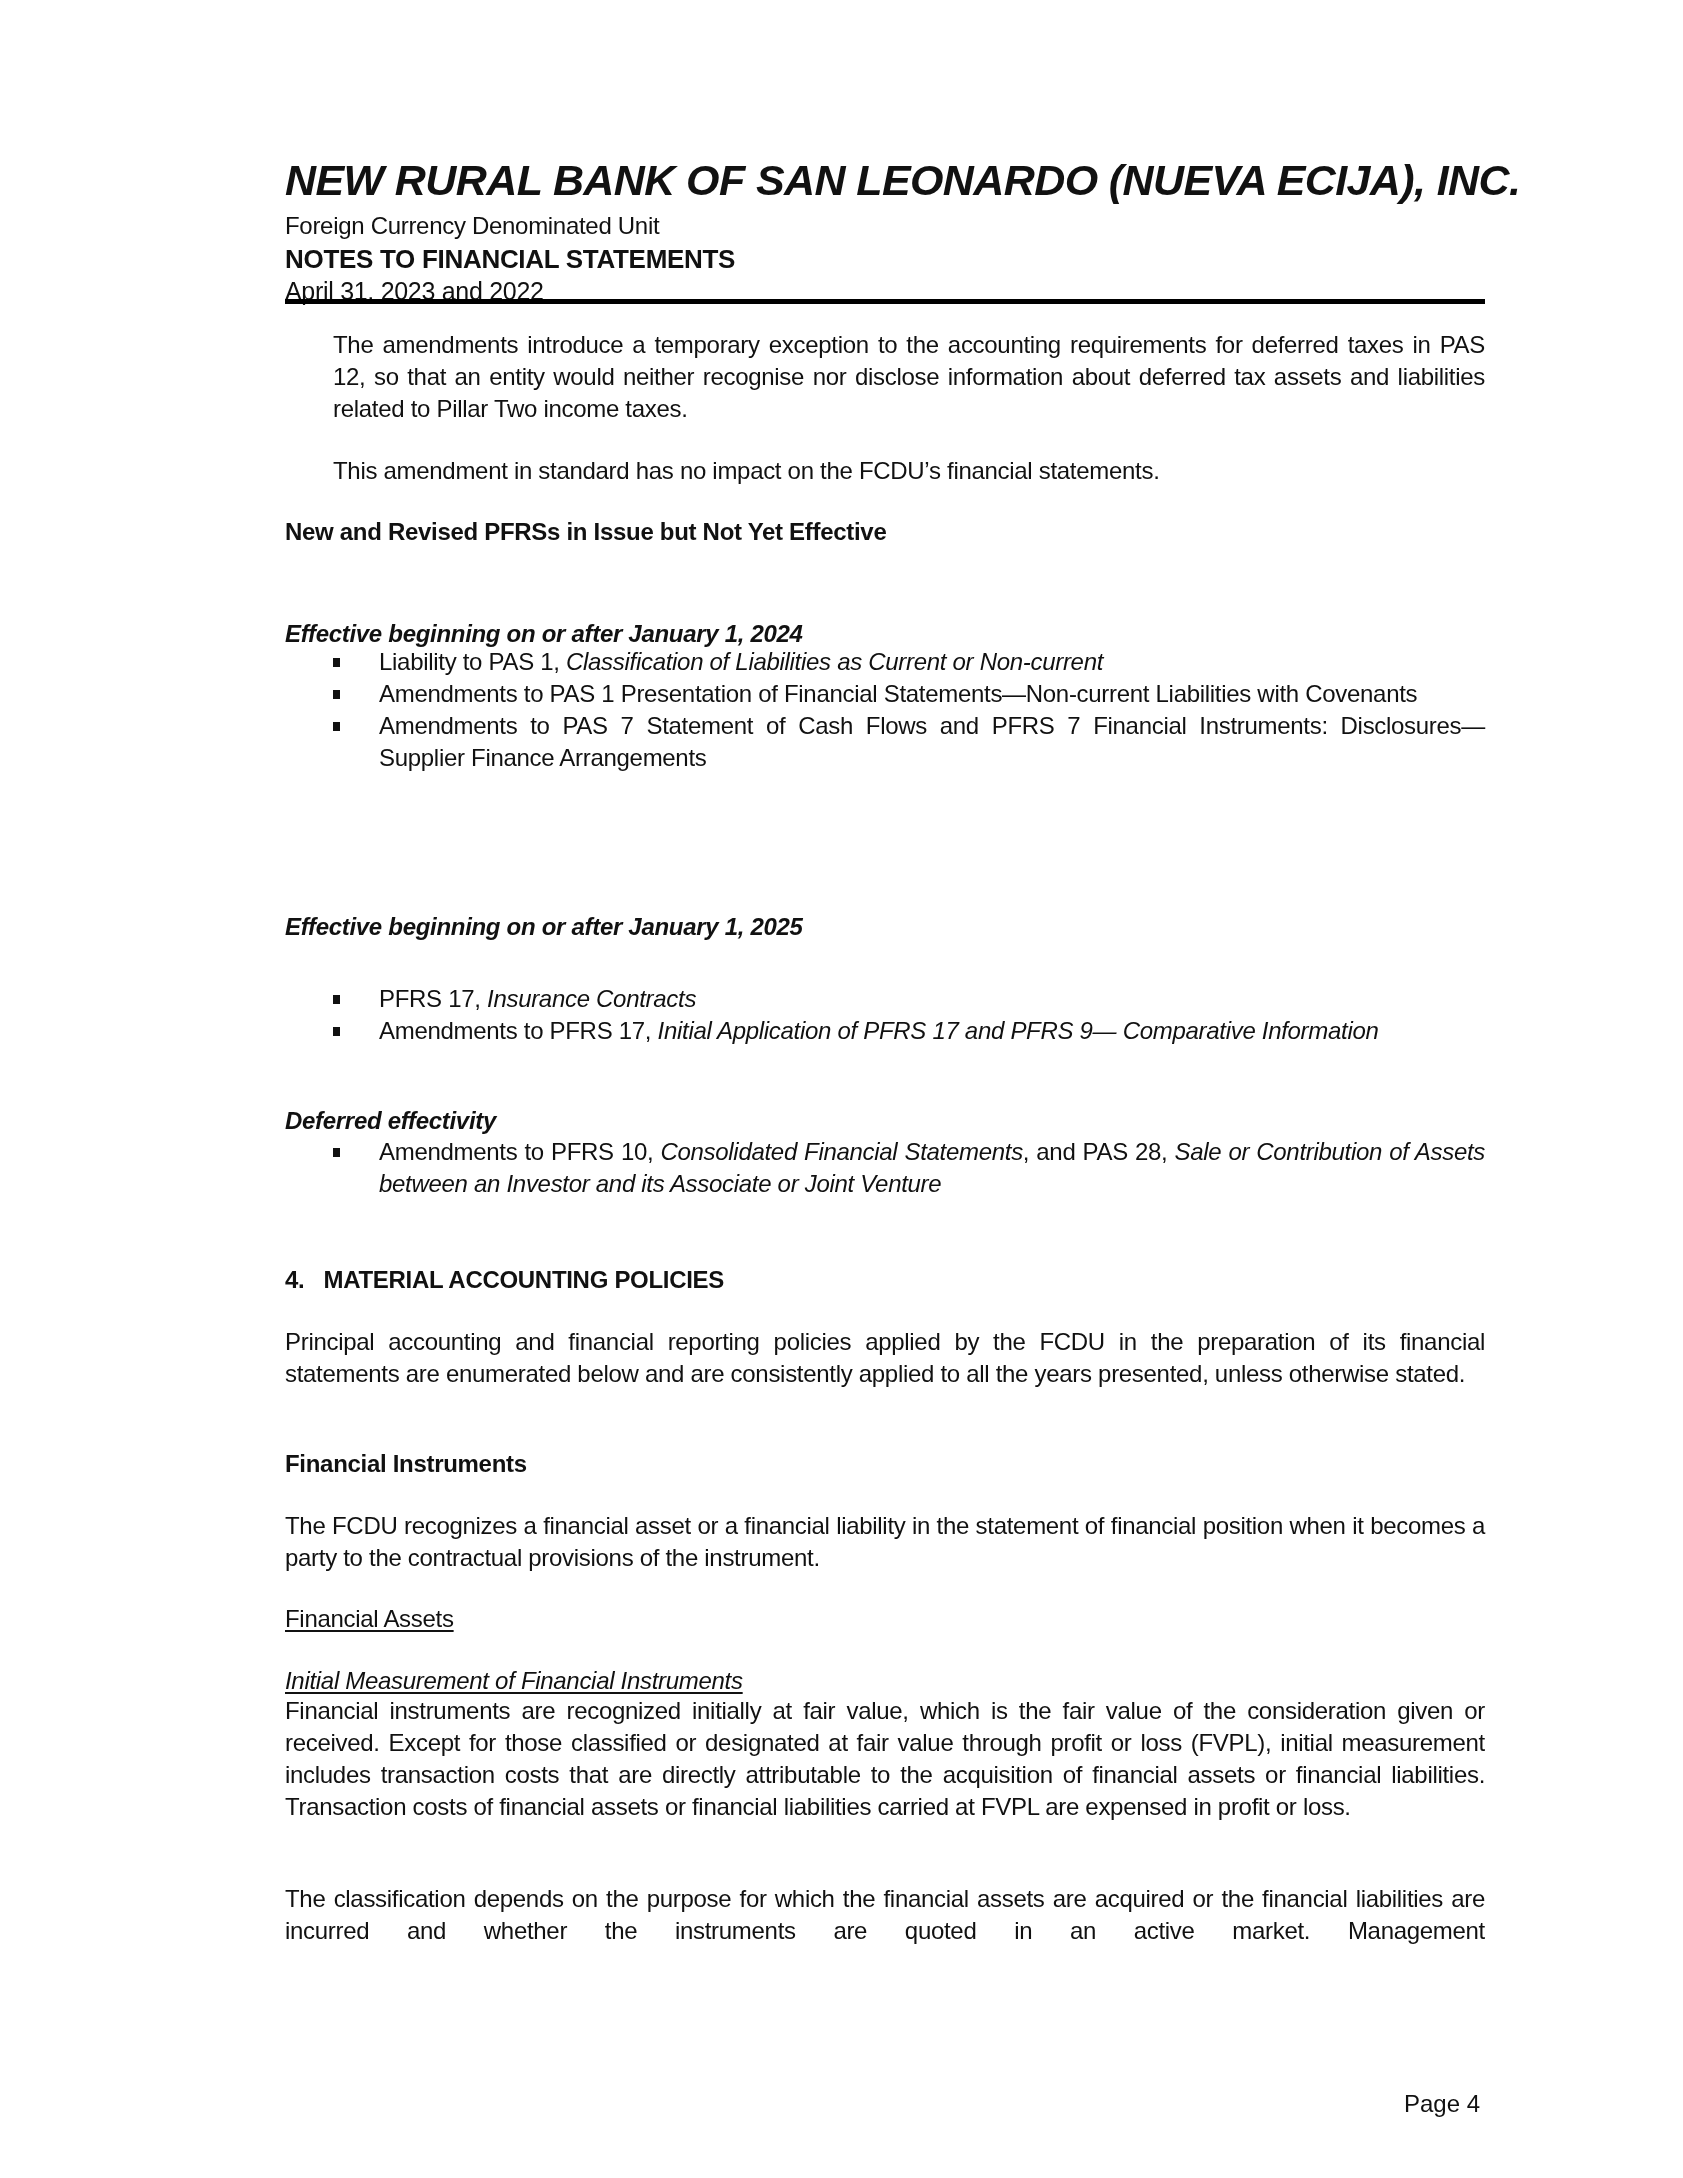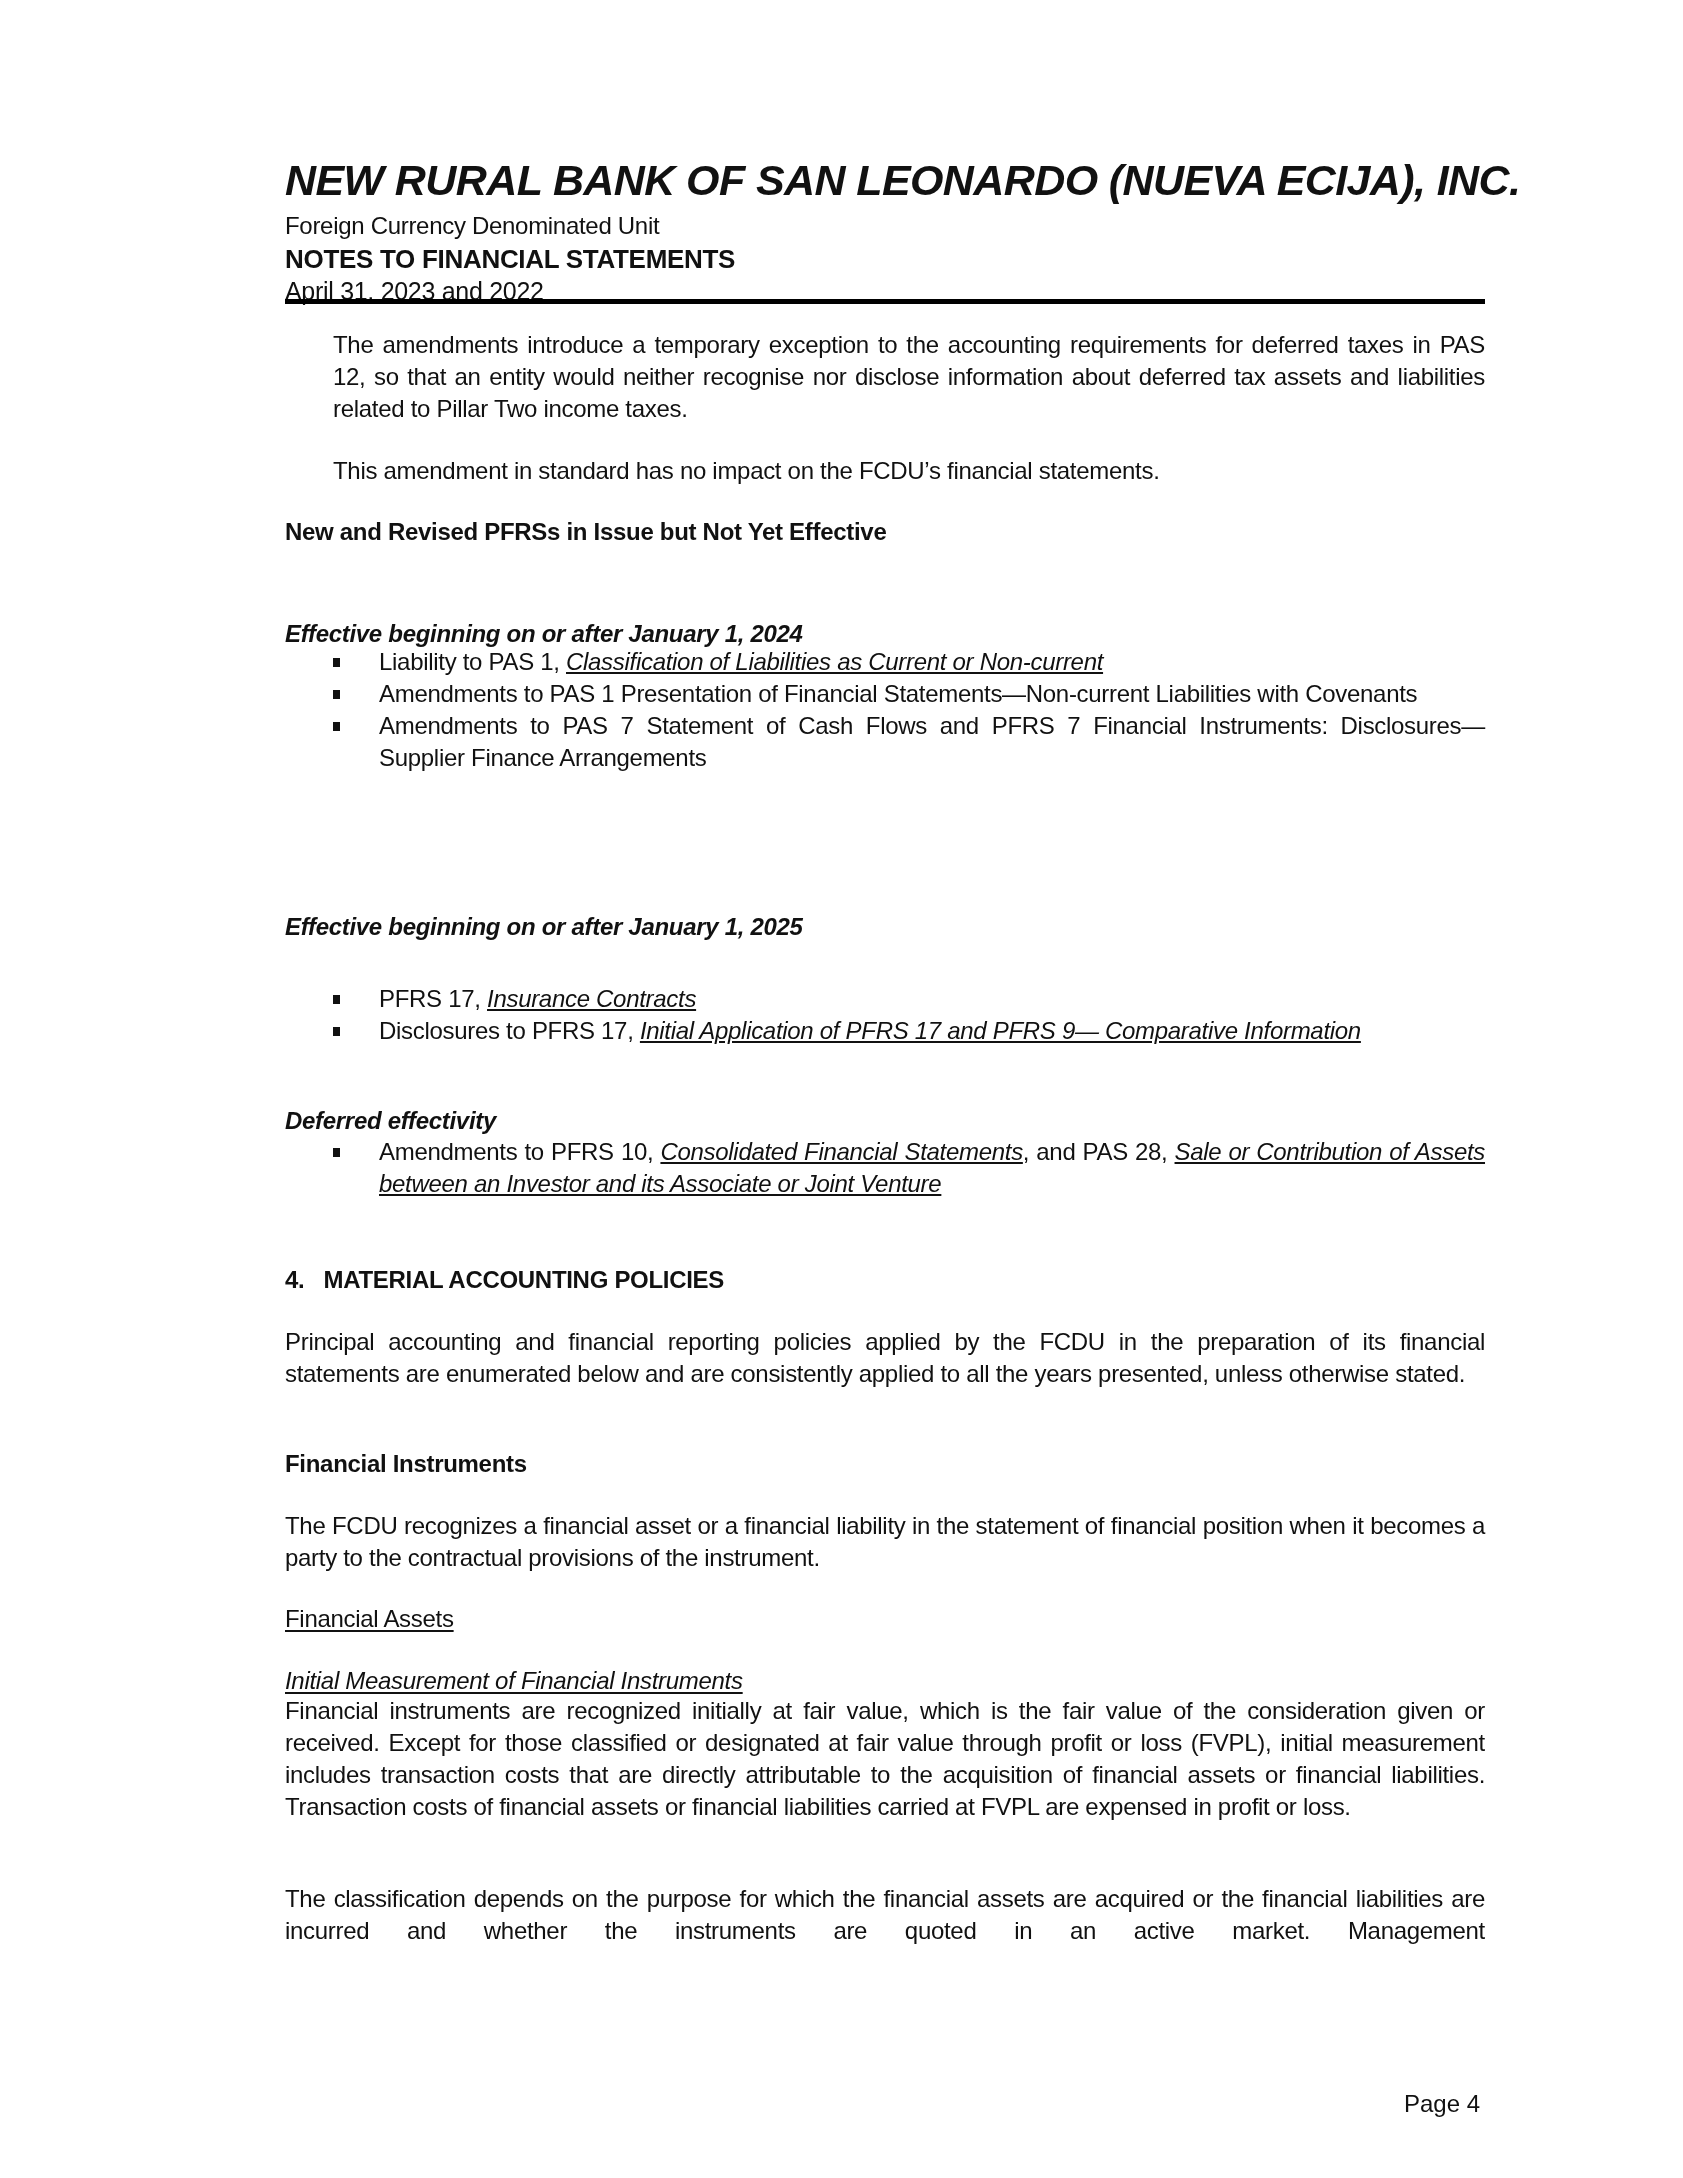--- a/index.html
+++ b/index.html
@@ -14,21 +14,21 @@
   .rule { top:299px; }
   .block { position:absolute; left:0; width:1200px; font-size:24px; line-height:32px; letter-spacing:-0.3px; }
   .indent { left:48px; width:1152px; }
   .just { text-align:justify; text-align-last:left; }
   .bold { font-weight:bold; }
   .bi { font-weight:bold; font-style:italic;margin-top:35px; }
   .u { text-decoration:underline; text-underline-offset:3px; }
   ul.bul { list-style:none; margin:0; padding:0; }
   ul.bul li { position:relative; padding-left:94px; text-align:justify; text-align-last:left; }
   ul.bul li .b { position:absolute; left:48px; top:12px; width:7px; height:9px; background:#111; }
-  .it { font-style:italic;text-decoration:underline; }
+  .it { font-style:italic; }
   .pageno { position:absolute; top:2071px; left:1404px; font-size:24px;margin-top:19px; }
 </style>
 </head>
 <body>
 
 <div class="page">
   <div class="hdr-title">NEW RURAL BANK OF SAN LEONARDO (NUEVA ECIJA), INC.</div>
   <div class="hdr-sub">Foreign Currency Denominated Unit</div>
   <div class="hdr-notes">NOTES TO FINANCIAL STATEMENTS</div>
   <div class="hdr-date">April 31, 2023 and 2022</div>
@@ -43,21 +43,21 @@
   <div class="block bi" style="top:583px">Effective beginning on or after January 1, 2024</div>
   <ul class="bul block" style="top:646px">
     <li><span class="b"></span><span>Liability to PAS 1, </span><span class="it">Classification of Liabilities as Current or Non-current</span></li>
     <li><span class="b"></span><span>Amendments to PAS 1 Presentation of Financial Statements—Non-current Liabilities with Covenants</span></li>
     <li><span class="b"></span><span>Amendments to PAS 7 Statement of Cash Flows and PFRS 7 Financial Instruments: Disclosures—Supplier Finance Arrangements</span></li>
   </ul>
 
   <div class="block bi" style="top:876px">Effective beginning on or after January 1, 2025</div>
   <ul class="bul block" style="top:983px">
     <li><span class="b"></span><span>PFRS 17, </span><span class="it">Insurance Contracts</span></li>
-    <li style="text-align:left"><span class="b"></span><span>Disclosures to PFRS 17, </span><span class="it">Initial Application of PFRS 17 and PFRS 9— Comparative Information</span></li>
+    <li style="text-align:left"><span class="b"></span><span>Amendments to PFRS 17, </span><span class="it">Initial Application of PFRS 17 and PFRS 9— Comparative Information</span></li>
   </ul>
 
   <div class="block bi" style="top:1070px">Deferred effectivity</div>
   <ul class="bul block" style="top:1136px">
     <li><span class="b"></span><span>Amendments to PFRS 10, </span><span class="it">Consolidated Financial Statements</span><span>, and PAS 28, </span><span class="it">Sale or Contribution of Assets between an Investor and its Associate or Joint Venture</span></li>
   </ul>
 
   <div class="block bold" style="top:1264px;white-space:pre">4.   MATERIAL ACCOUNTING POLICIES</div>
   <div class="block just" style="top:1326px">Principal accounting and financial reporting policies applied by the FCDU in the preparation of its financial statements are enumerated below and are consistently applied to all the years presented, unless otherwise stated.</div>
 

